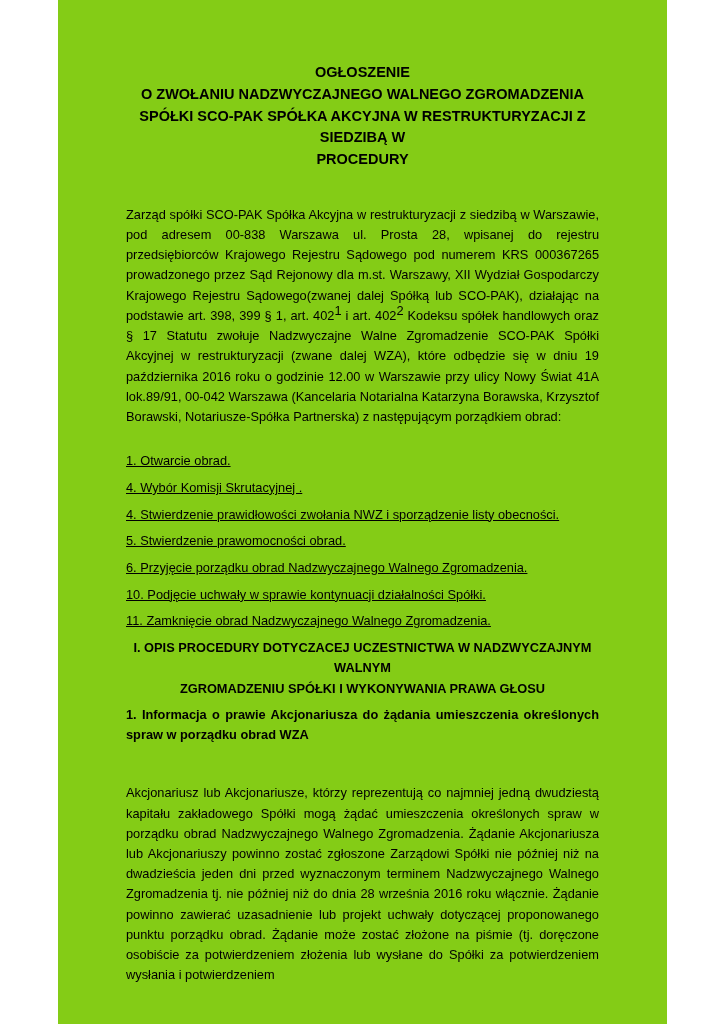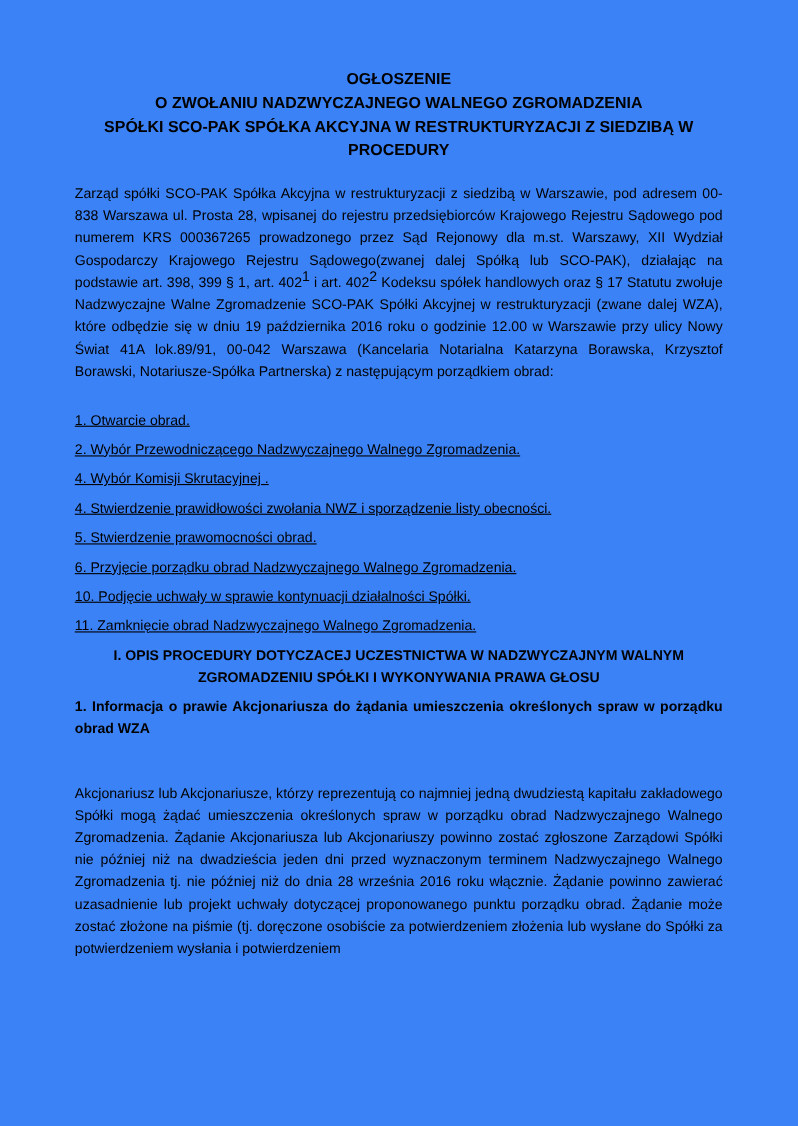--- a/index.html
+++ b/index.html
@@ -1,37 +1,37 @@
 <!DOCTYPE html>
 <html><head>
 <meta charset="utf-8">
 <style>
   * { margin: 0; padding: 0; box-sizing: border-box; }
   html, body { background: #ffffff; }
   .page {
     position: relative;
-    width: 725px;
+    width: 609px;
     height: 1024px;
     margin: 0 auto;
-    background: #3b82f6;
+    background: #84cc16;
     color: #000000;
     font-family: "Liberation Sans", sans-serif;
     font-size: 12.8px;
     line-height: 1.58;
     padding: 62px 68px 0 68px;
     overflow: hidden;
   }
   .title-block {
     text-align: center;
     font-weight: bold;
     font-size: 14.5px;
     line-height: 1.5;
   }
   .intro-paragraph {
-    margin-top: 17px;
+    margin-top: 34px;
     text-align: justify;
   }
   .sup {
     vertical-align: super;
     font-size: 1em;
     line-height: 0.6;
   }
   .agenda-list { margin-top: 24px; text-decoration: underline; }
   .agenda-list p { margin-bottom: 6.5px; }
   .section-heading {
@@ -57,21 +57,20 @@
     <div>OGŁOSZENIE</div>
     <div>O ZWOŁANIU NADZWYCZAJNEGO WALNEGO ZGROMADZENIA</div>
     <div>SPÓŁKI SCO-PAK SPÓŁKA AKCYJNA W RESTRUKTURYZACJI Z SIEDZIBĄ W</div>
     <div>PROCEDURY</div>
   </div>
 
   <p class="intro-paragraph"><span>Zarząd spółki SCO-PAK Spółka Akcyjna w restrukturyzacji z siedzibą w Warszawie, pod adresem 00-838 Warszawa ul. Prosta 28, wpisanej do rejestru przedsiębiorców Krajowego Rejestru Sądowego pod numerem KRS 000367265 prowadzonego przez Sąd Rejonowy dla m.st. Warszawy, XII Wydział Gospodarczy Krajowego Rejestru Sądowego(zwanej dalej Spółką lub SCO-PAK), działając na podstawie art. 398, 399 § 1, art. 402</span><span class="sup">1</span><span> i art. 402</span><span class="sup">2</span><span> Kodeksu spółek handlowych oraz § 17 Statutu zwołuje Nadzwyczajne Walne Zgromadzenie SCO-PAK Spółki Akcyjnej w restrukturyzacji (zwane dalej WZA), które odbędzie się w dniu 19 października 2016 roku o godzinie 12.00 w Warszawie przy ulicy Nowy Świat 41A lok.89/91, 00-042 Warszawa (Kancelaria Notarialna Katarzyna Borawska, Krzysztof Borawski, Notariusze-Spółka Partnerska) z następującym porządkiem obrad:</span></p>
 
   <div class="agenda-list">
     <p>1. Otwarcie obrad.</p>
-    <p>2. Wybór Przewodniczącego  Nadzwyczajnego Walnego Zgromadzenia.</p>
     <p>4. Wybór Komisji Skrutacyjnej .</p>
     <p>4. Stwierdzenie prawidłowości zwołania NWZ i sporządzenie listy obecności.</p>
     <p>5. Stwierdzenie prawomocności obrad.</p>
     <p>6. Przyjęcie porządku obrad Nadzwyczajnego Walnego Zgromadzenia.</p>
     <p>10. Podjęcie uchwały w sprawie kontynuacji działalności Spółki.</p>
     <p>11. Zamknięcie obrad Nadzwyczajnego Walnego Zgromadzenia.</p>
   </div>
 
   <div class="section-heading">
     <div>I. OPIS PROCEDURY DOTYCZACEJ UCZESTNICTWA W NADZWYCZAJNYM WALNYM</div>

